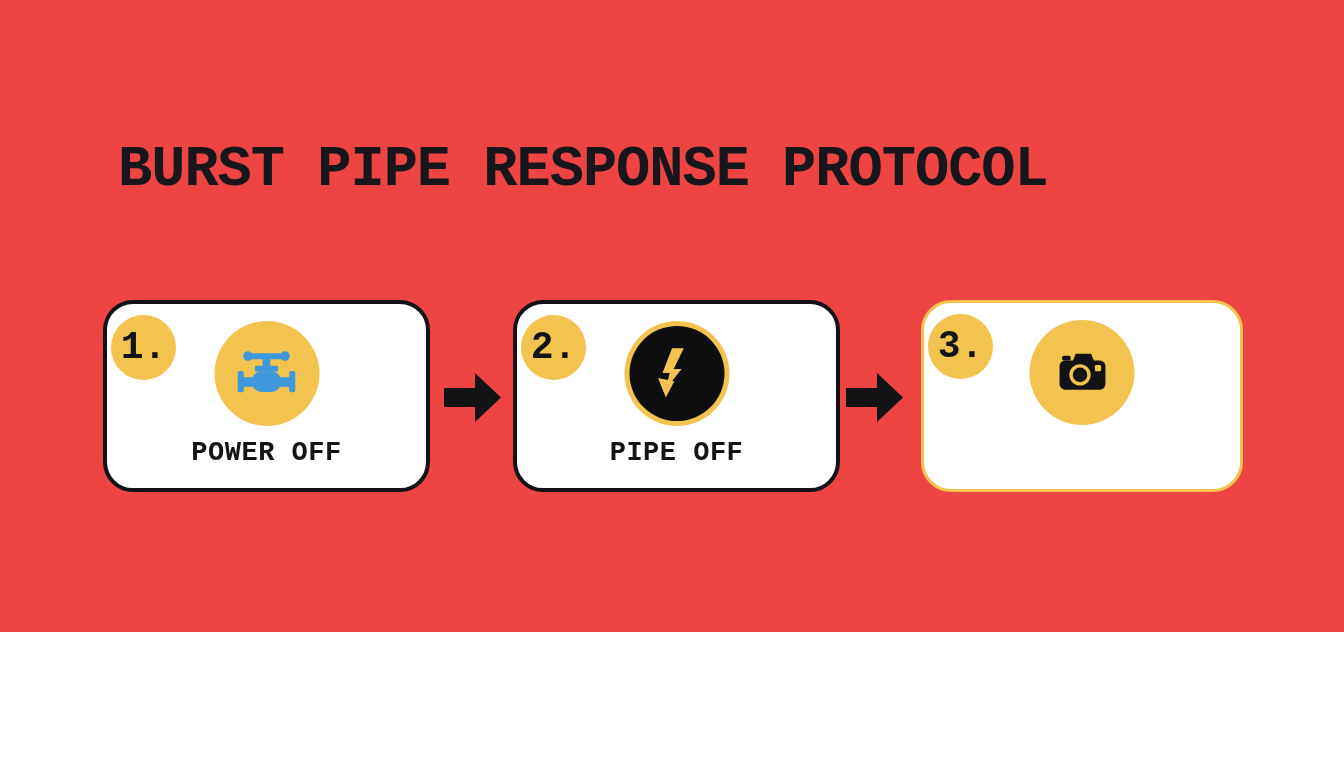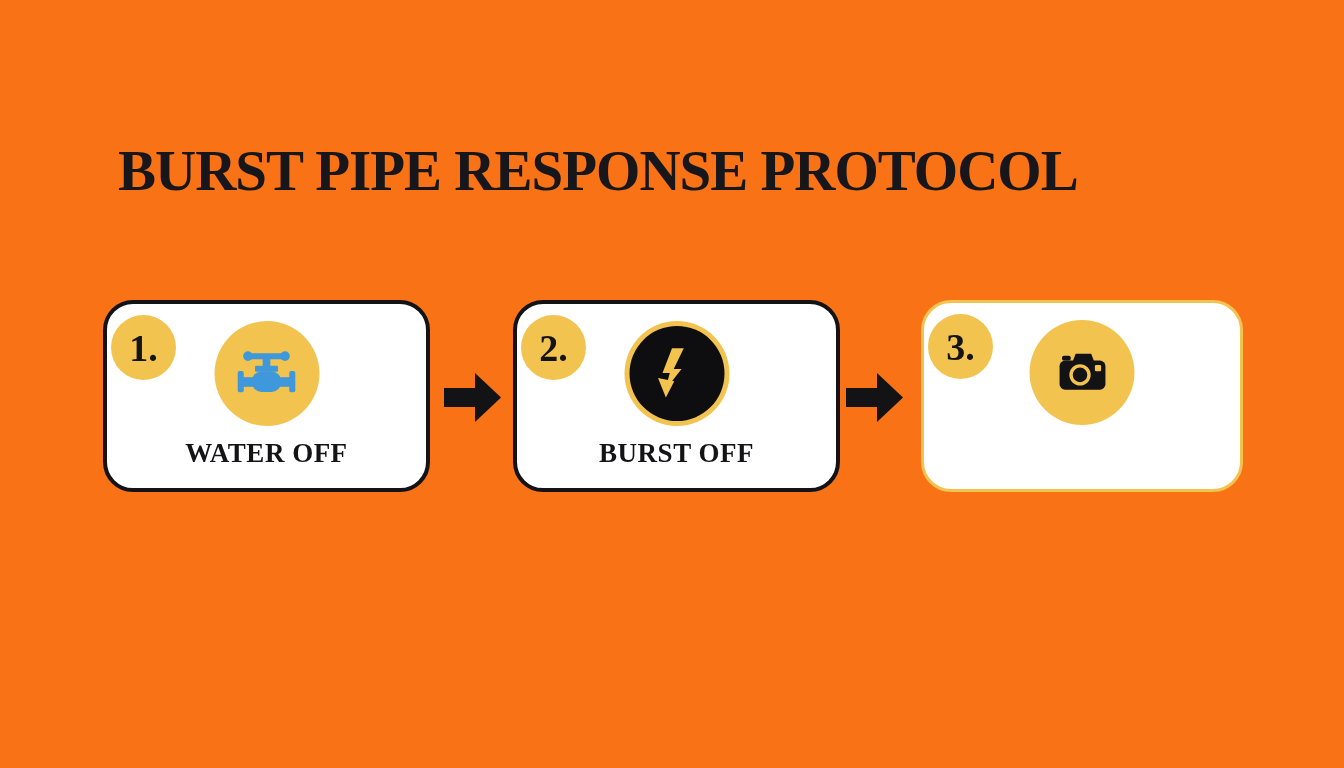--- a/index.html
+++ b/index.html
@@ -1,21 +1,21 @@
 <!DOCTYPE html>
 <html><head>
 <meta charset="utf-8">
 <style>
   html, body { margin: 0; padding: 0; }
   .canvas {
     position: relative;
     width: 1344px;
-    height: 768px;
-    background: #f97316;
-    font-family: Liberation Serif, serif;
+    height: 632px;
+    background: #ef4444;
+    font-family: Liberation Mono, monospace;
     overflow: hidden;
   }
   .title {
     position: absolute;
     left: 118px;
     top: 142px;
     font-size: 57px;
     font-weight: 800;
     letter-spacing: -1px;
     color: #17171b;
@@ -106,21 +106,21 @@
           <rect x="44" y="24" width="12" height="15"></rect>
           <rect x="32" y="37" width="36" height="9.5" rx="2"></rect>
           <rect x="27" y="46" width="46" height="32" rx="15"></rect>
           <rect x="11" y="55" width="20" height="15"></rect>
           <rect x="69" y="55" width="20" height="15"></rect>
           <rect x="5" y="45.5" width="9.5" height="33" rx="3"></rect>
           <rect x="85.5" y="45.5" width="9.5" height="33" rx="3"></rect>
         </g>
       </svg>
     </div>
-    <div class="step-label">WATER OFF</div>
+    <div class="step-label">POWER OFF</div>
   </section>
 
   <div class="flow-arrow flow-arrow-1">
     <svg width="58" height="49" viewBox="0 0 58 49">
       <rect x="0" y="15" width="31" height="19" fill="#131316"></rect>
       <polygon points="31,0 31,49 57,24.5" fill="#131316"></polygon>
     </svg>
   </div>
 
   <section class="card card-2">
@@ -130,21 +130,21 @@
     <div class="icon-circle">
       <div class="bolt-inner">
         <svg width="56" height="56" viewBox="0 0 100 100">
           <g fill="#f2c34f">
             <polygon points="63,4 42,4 25,48 38,48 30,78 59,41 45,41"></polygon>
             <polygon points="17,57 46,63 31,92"></polygon>
           </g>
         </svg>
       </div>
     </div>
-    <div class="step-label">BURST OFF</div>
+    <div class="step-label">PIPE OFF</div>
   </section>
 
   <div class="flow-arrow flow-arrow-2">
     <svg width="58" height="49" viewBox="0 0 58 49">
       <rect x="0" y="15" width="31" height="19" fill="#131316"></rect>
       <polygon points="31,0 31,49 57,24.5" fill="#131316"></polygon>
     </svg>
   </div>
 
   <section class="card card-3">

